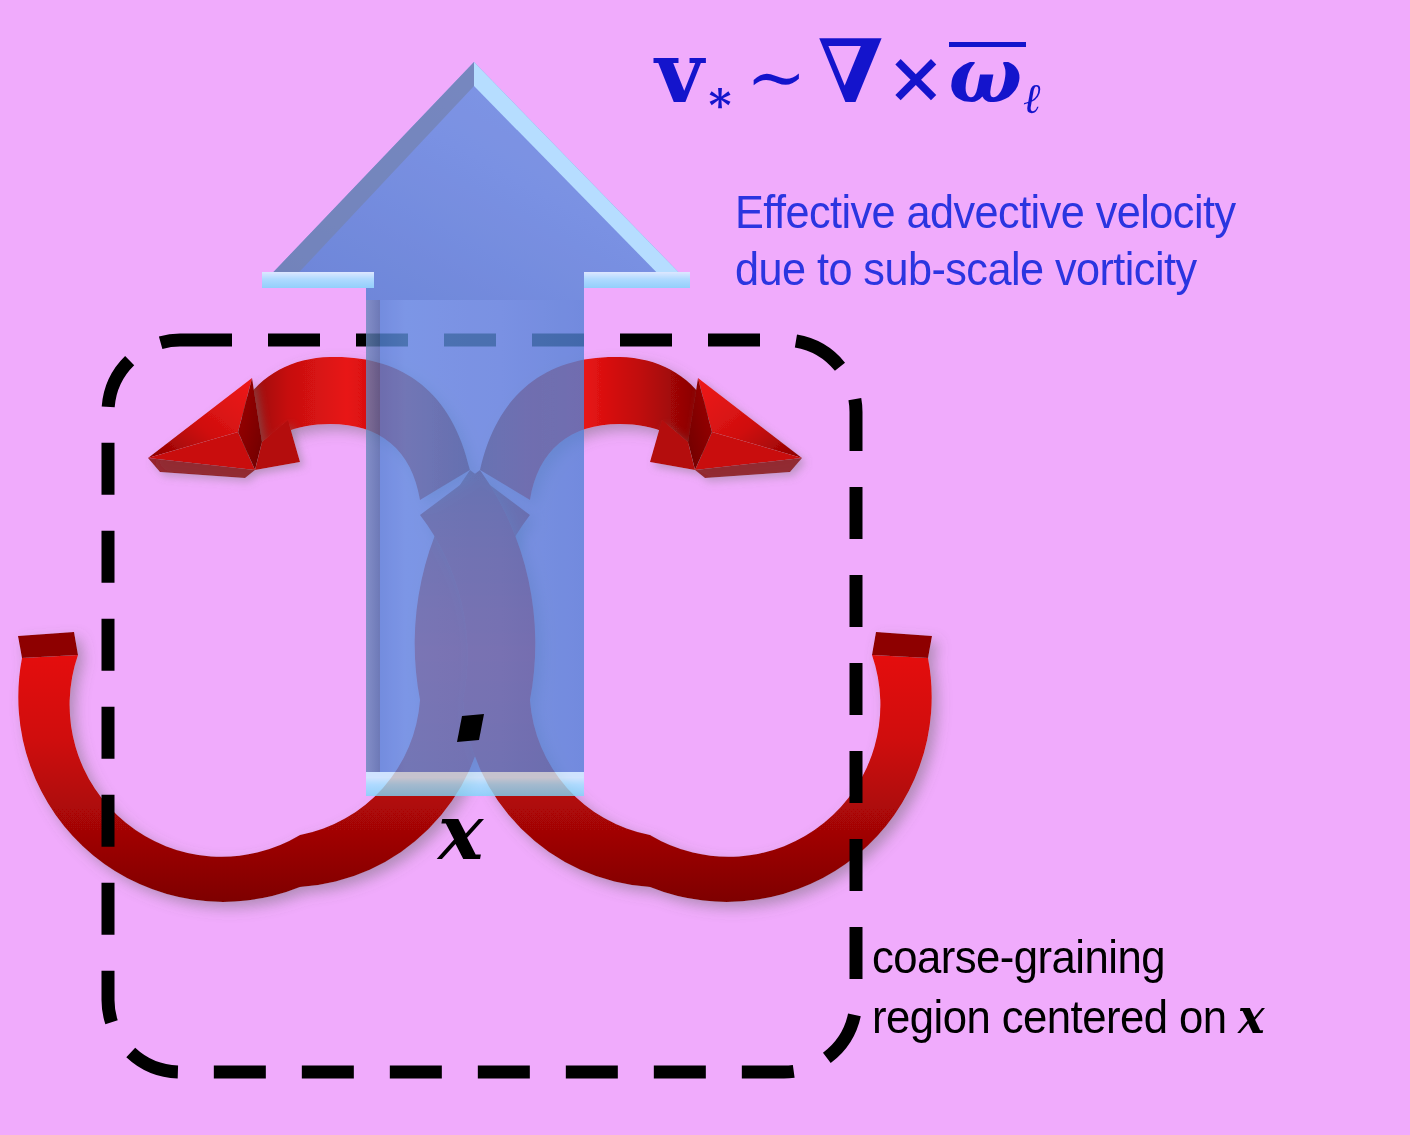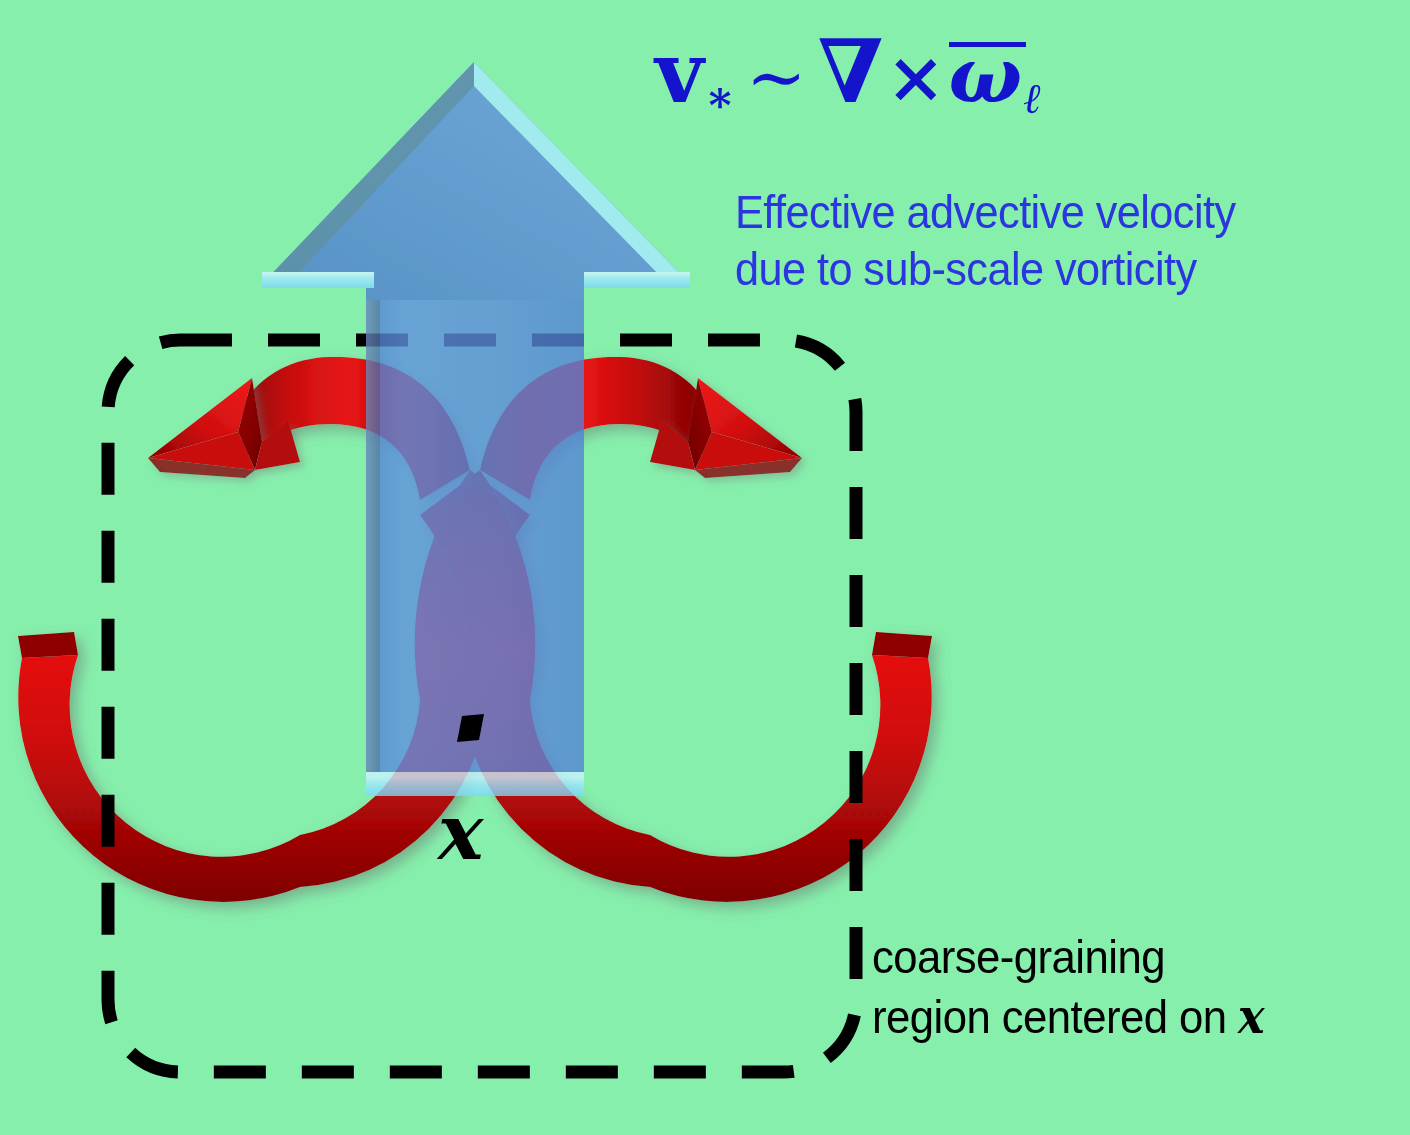--- a/index.html
+++ b/index.html
@@ -8,21 +8,21 @@
     padding: 0;
     background: #ffffff;
   }
   body {
     font-family: "Liberation Sans", sans-serif;
   }
   #stage {
     position: relative;
     width: 1410px;
     height: 1135px;
-    background: #86efac;
+    background: #f0abfc;
     overflow: hidden;
   }
   #scene {
     position: absolute;
     inset: 0;
     width: 1410px;
     height: 1135px;
   }
 
   

